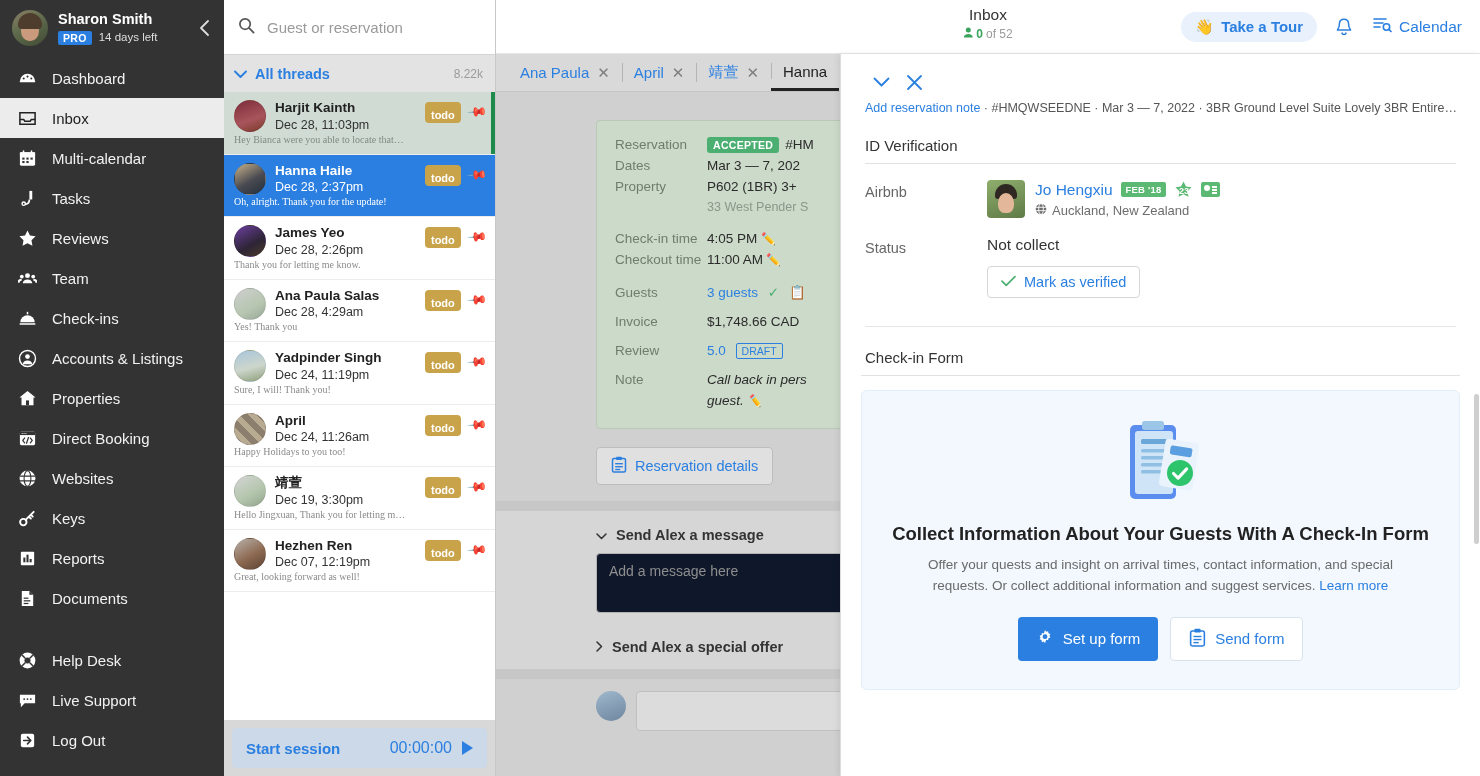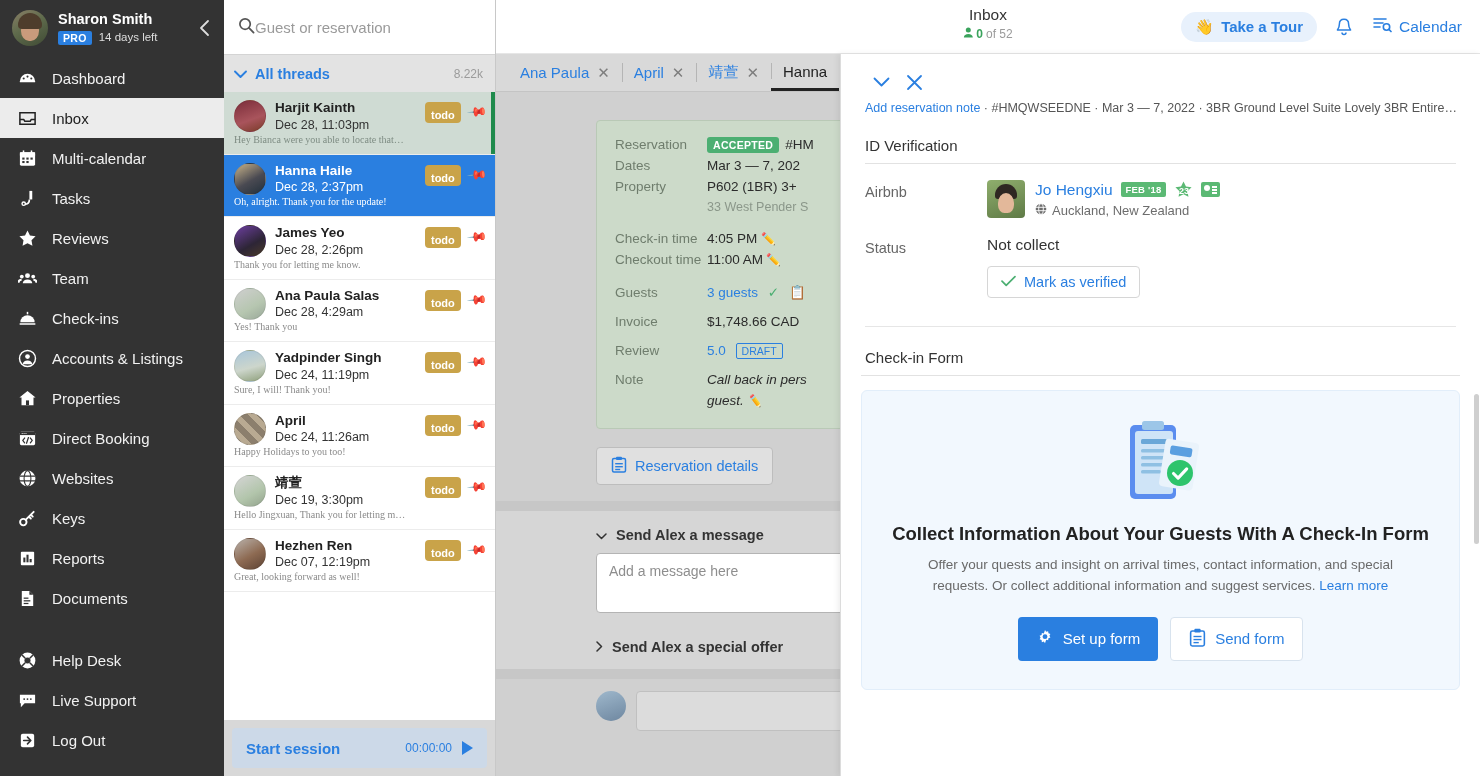--- a/index.html
+++ b/index.html
@@ -63,21 +63,21 @@
   .nav-ico svg { display: block; }
   .nav-gap { height: 22px; }
 
   
   .threads {
     width: 272px; flex: 0 0 272px; height: 776px;
     background: #fff; border-right: 1px solid #c8c8c8;
     display: flex; flex-direction: column; position: relative; z-index: 4;
   }
   .search-row {
-    height: 54px; display: flex; align-items: center; 
+    height: 54px; display: flex; align-items: center; gap: 12px;
     padding: 0 14px; background: #fff; flex: 0 0 54px;
   }
   .search-input {
     border: none; outline: none; font-size: 15px; color: #333;
     width: 100%; background: transparent; font-family: inherit;
   }
   .search-input::placeholder { color: #9a9a9a; }
   .threads-head {
     height: 38px; flex: 0 0 38px; background: #e3e3e3;
     display: flex; align-items: center; padding: 0 12px 0 10px;
@@ -120,21 +120,21 @@
   .thread.sel-light .t-snippet { color: #7e8c83; }
   .thread.sel-blue .t-snippet { color: #fff; }
   .session-bar-wrap { flex: 0 0 56px; background: #d8d8d8; padding: 8px 8px; }
   .session-bar {
     background: #ccd9e8; border-radius: 4px; height: 40px;
     display: flex; align-items: center; justify-content: space-between;
     padding: 0 14px; cursor: pointer;
   }
   .session-label { color: #2a7fe0; font-size: 15px; font-weight: bold; }
   .session-right { display: flex; align-items: center; gap: 10px; }
-  .session-time { color: #2a7fe0; font-size: 12px; }
+  .session-time { color: #2a7fe0; font-size: 16px; }
   .play-tri {
     width: 0; height: 0; border-left: 11px solid #2a7fe0;
     border-top: 7px solid transparent; border-bottom: 7px solid transparent;
   }
 
   
   .center { flex: 1; height: 776px; position: relative; background: #d0d0d0; }
   .topbar {
     height: 54px; background: #fff; display: flex; align-items: center;
     justify-content: flex-end; padding-right: 18px; gap: 0;
@@ -189,21 +189,21 @@
   .btn-outline {
     display: inline-flex; align-items: center; gap: 8px;
     background: #e0e0e0; border: 1px solid #bdbdbd; border-radius: 4px;
     color: #2a7fe0; font-size: 14.5px; padding: 8px 14px; cursor: pointer;
   }
   .sep-band { height: 10px; background: #c7c7c7; margin-top: 16px; }
   .msg-sect { padding: 16px 0 0 100px; background: #d6d6d6; }
   .sect-title { display: flex; align-items: center; gap: 9px; font-size: 14.5px; font-weight: bold; color: #333; cursor: pointer; }
   .msg-box {
     margin-top: 10px; width: 460px; height: 60px;
-    background: #ffffff; border: 1px solid #b4b4b4; border-radius: 4px;
+    background: #0f172a; border: 1px solid #b4b4b4; border-radius: 4px;
     padding: 9px 12px; font-size: 14px; color: #8e8e8e;
   }
   .offer-sect { padding: 26px 0 14px 100px; background: #d6d6d6; }
   .bottom-band { height: 10px; background: #c7c7c7; }
   .bottom-row { display: flex; align-items: flex-start; gap: 10px; padding: 12px 0 0 100px; }
   .bottom-av {
     width: 30px; height: 30px; border-radius: 50%; flex: 0 0 30px;
     background: linear-gradient(160deg,#9fb8cc 0%,#6e87a0 100%);
   }
   .bottom-bubble { flex: 1; height: 40px; background: #dcdcdc; border: 1px solid #c0c0c0; border-radius: 4px; margin-right: 14px; }

